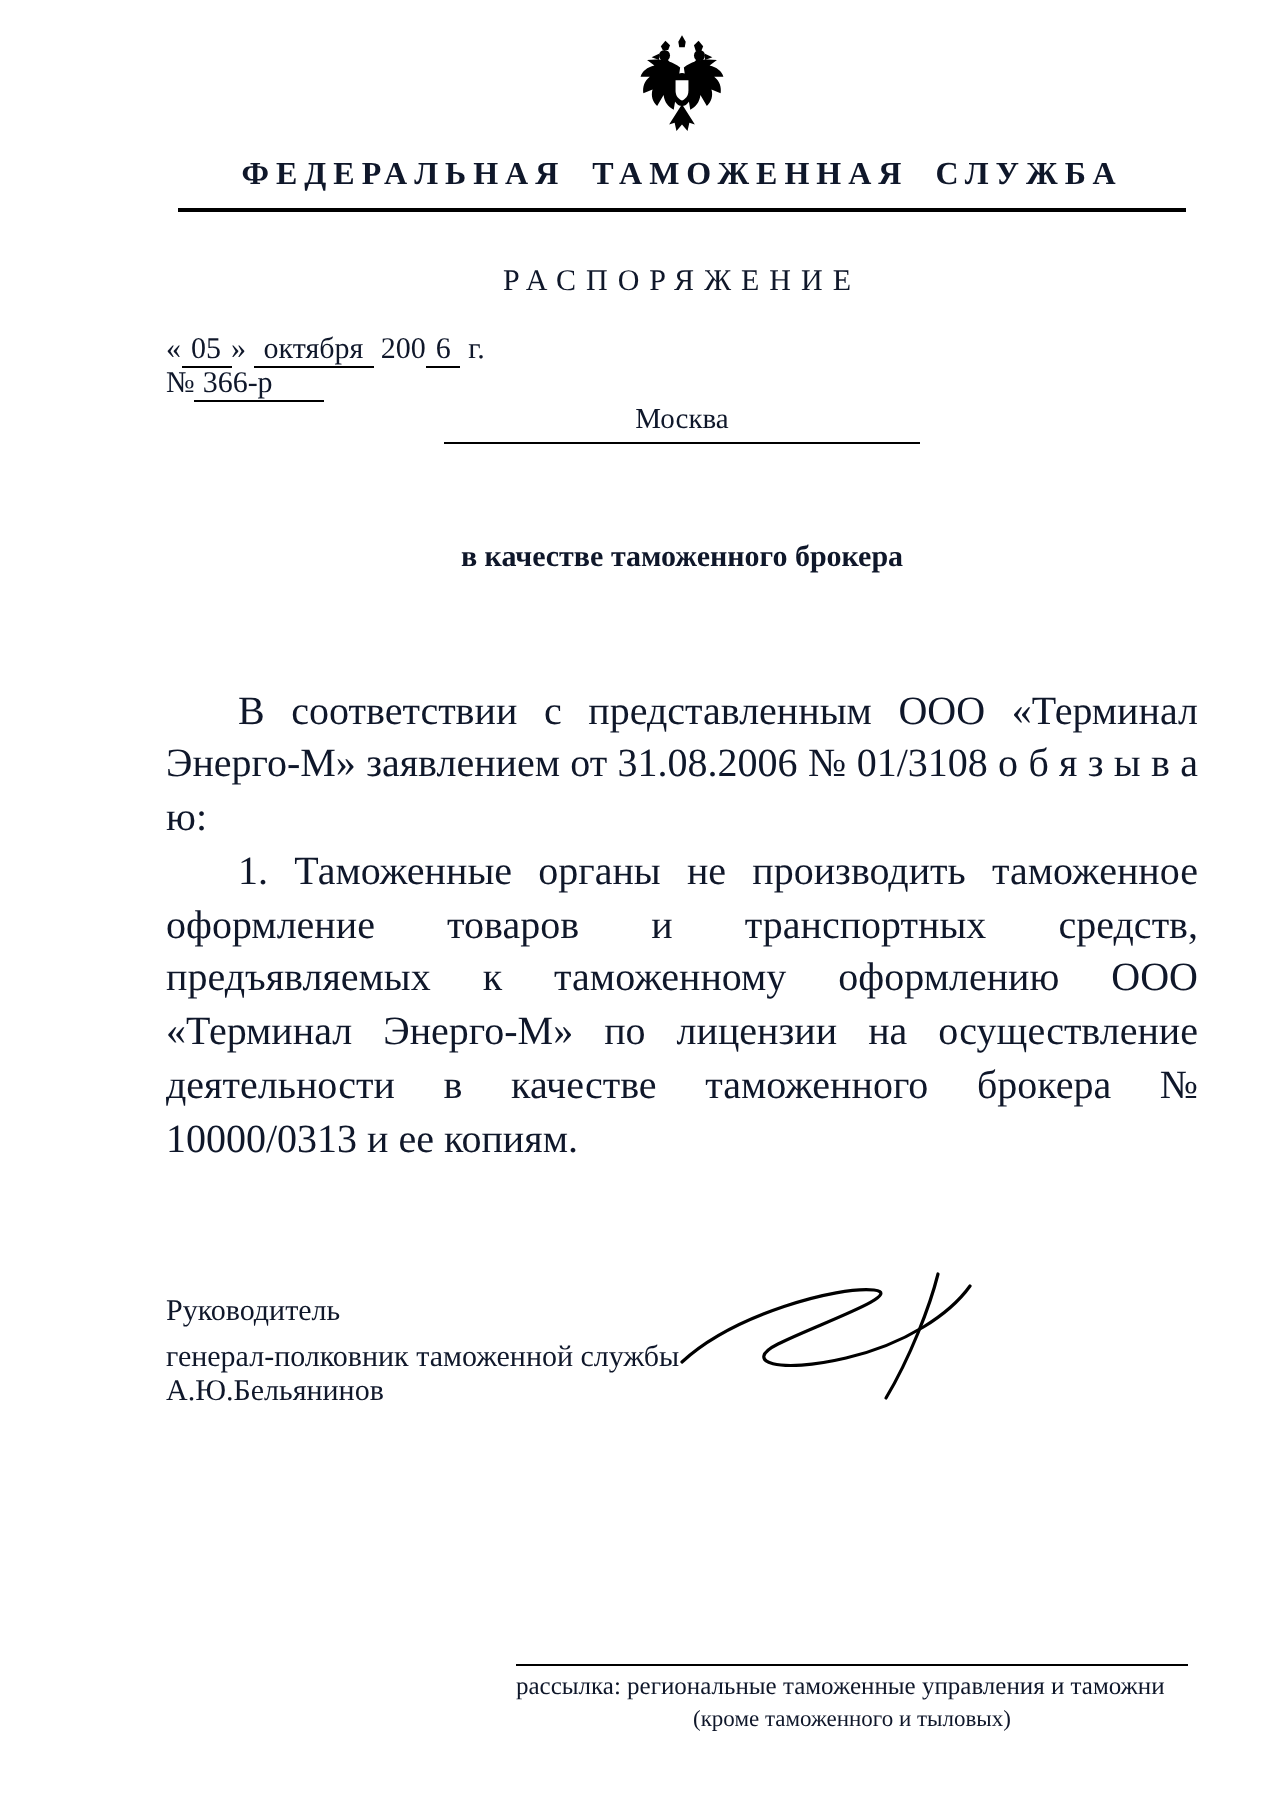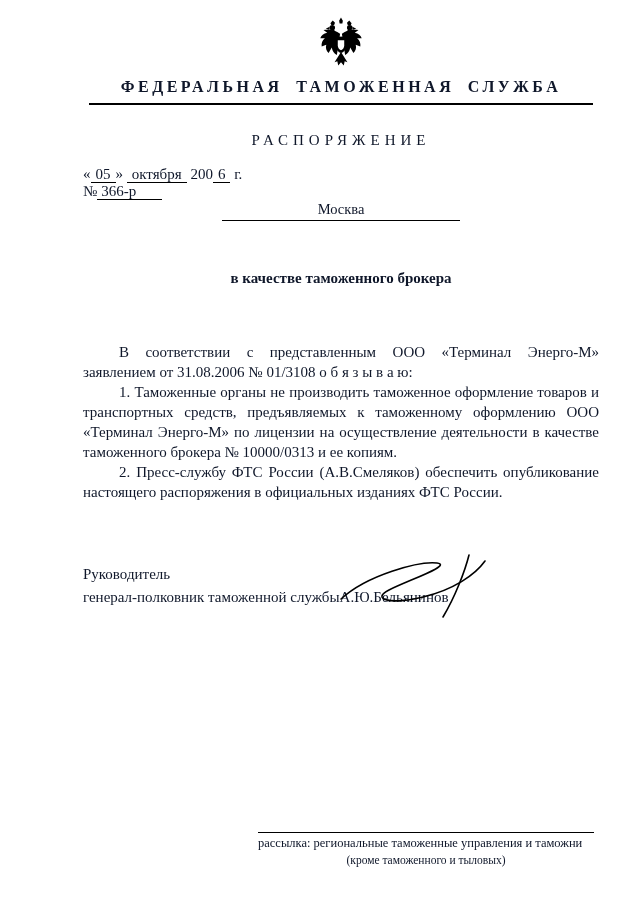--- a/index.html
+++ b/index.html
@@ -27,27 +27,27 @@
   }
   .u{border-bottom:1px solid #000;padding:0 5px;}
   .u-num{border-bottom:1px solid #000;padding:0 26px 0 4px;}
   .city{text-align:center;font-size:14.5px;margin-top:1px;}
   .city-rule{width:238px;margin:2px auto 0;border-bottom:1.2px solid #000;}
   .title{
     text-align:center;font-weight:bold;font-size:15px;
     line-height:1.5;margin-top:46px;
   }
   .body-text{
-    margin:52px 62px 0;font-size:15px;line-height:1.34;text-align:justify;
+    margin:52px 62px 0;font-size:20px;line-height:1.34;text-align:justify;
   }
   .body-text p{margin:0;text-indent:36px;}
   .sig{margin:64px 62px 0;font-size:15px;}
   .sig-row{
-    display:flex;justify-content:flex-start;align-items:baseline;
-    position:relative;margin-top:6px;
+    display:flex;justify-content:center;align-items:baseline;
+    position:relative;margin-top:6px;flex-direction:column;
   }
   .sig-mark{position:absolute;left:252px;top:-36px;}
   .footer{
     position:absolute;left:258px;top:832px;width:336px;
     border-top:1.2px solid #000;padding-top:3px;font-size:12.5px;
   }
   .footer-sub{font-size:11.5px;text-align:center;margin-top:3px;}
 </style>
 </head>
 <body>
@@ -95,21 +95,20 @@
   <div class="city">Москва</div>
   <div class="city-rule"></div>
 
   <div class="title">
     <div>в качестве таможенного брокера</div>
   </div>
 
   <div class="body-text">
     <p>В соответствии с представленным ООО «Терминал Энерго-М» заявлением от 31.08.2006 № 01/3108 о б я з ы в а ю:</p>
     <p>1. Таможенные органы не производить таможенное оформление товаров и транспортных средств, предъявляемых к таможенному оформлению ООО «Терминал Энерго-М» по лицензии на осуществление деятельности в качестве таможенного брокера № 10000/0313 и ее копиям.</p>
-    <p>2. Пресс-службу ФТС России (А.В.Смеляков) обеспечить опубликование настоящего распоряжения в официальных изданиях ФТС России.</p>
   </div>
 
   <div class="sig">
     <div>Руководитель</div>
     <div class="sig-row">
       <span>генерал-полковник таможенной службы</span>
       <span class="sig-mark">
         <svg width="170" height="66" viewBox="0 0 170 66" aria-hidden="true">
           <g stroke="#000" stroke-width="1.6" fill="none" stroke-linecap="round">
             <path d="M6 46 C32 22 84 8 102 10 C118 12 74 27 54 37 C36 46 54 52 88 44 C118 37 140 22 150 8"></path>

